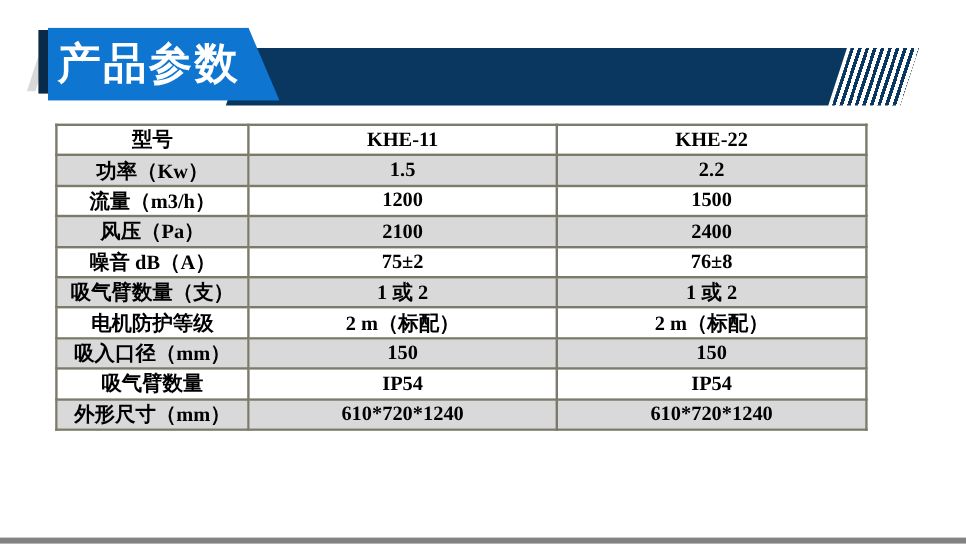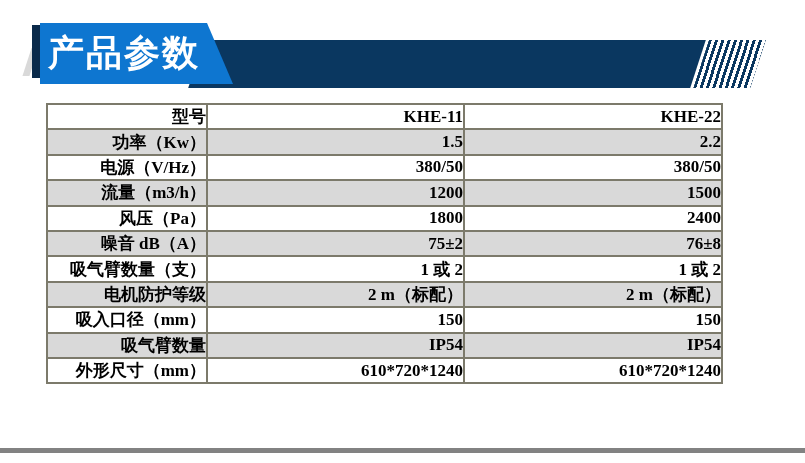--- a/index.html
+++ b/index.html
@@ -51,21 +51,21 @@
   
   .spec-table-wrap { position: absolute; left: 46px; top: 103px; }
   table.spec {
     border-collapse: collapse; table-layout: fixed;
     width: 675px;
     font-family: "Liberation Serif", "DejaVu Serif", serif;
   }
   table.spec td {
     border: 2px solid var(--table-border, #7c7a6b);
     height: 25.4px;
-    text-align: right; vertical-align: middle;
+    text-align: center; vertical-align: middle;
     font-size: 17px; font-weight: bold;
     color: var(--text-black, #000000);
     background: #ffffff;
     white-space: nowrap; overflow: hidden; margin-left: 48px;
   }
   table.spec tr:nth-child(even) td { background: var(--row-alt-gray, #d9d9d9); }
 
   
   .footer-bar {
     position: absolute; left: 0; top: 448px; width: 805px; height: 5px;
@@ -99,32 +99,27 @@
           <td>型号</td>
           <td>KHE-11</td>
           <td>KHE-22</td>
         </tr>
         <tr>
           <td>功率（Kw）</td>
           <td>1.5</td>
           <td>2.2</td>
         </tr>
         <tr>
-          <td>电源（V/Hz）</td>
-          <td>380/50</td>
-          <td>380/50</td>
-        </tr>
-        <tr>
           <td>流量（m3/h）</td>
           <td>1200</td>
           <td>1500</td>
         </tr>
         <tr>
           <td>风压（Pa）</td>
-          <td>1800</td>
+          <td>2100</td>
           <td>2400</td>
         </tr>
         <tr>
           <td>噪音 dB（A）</td>
           <td>75±2</td>
           <td>76±8</td>
         </tr>
         <tr>
           <td>吸气臂数量（支）</td>
           <td>1 或 2</td>

